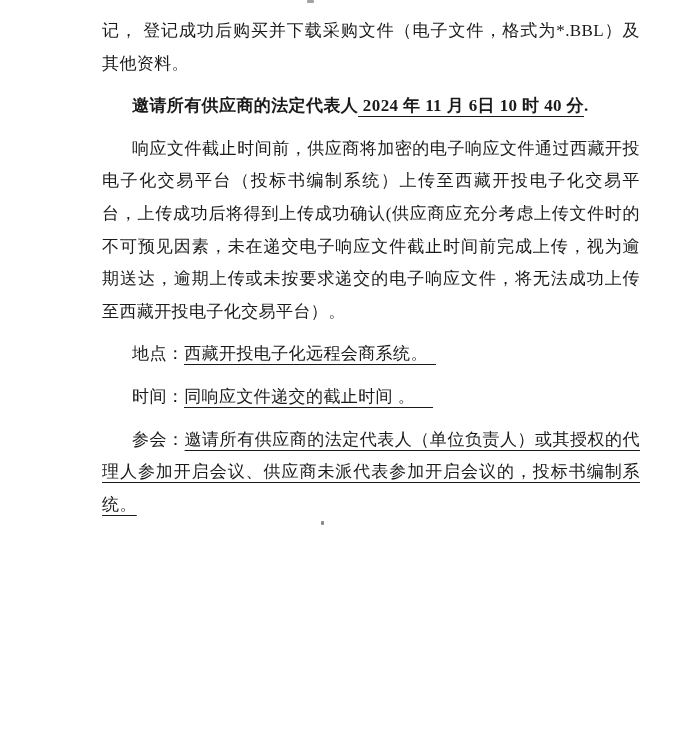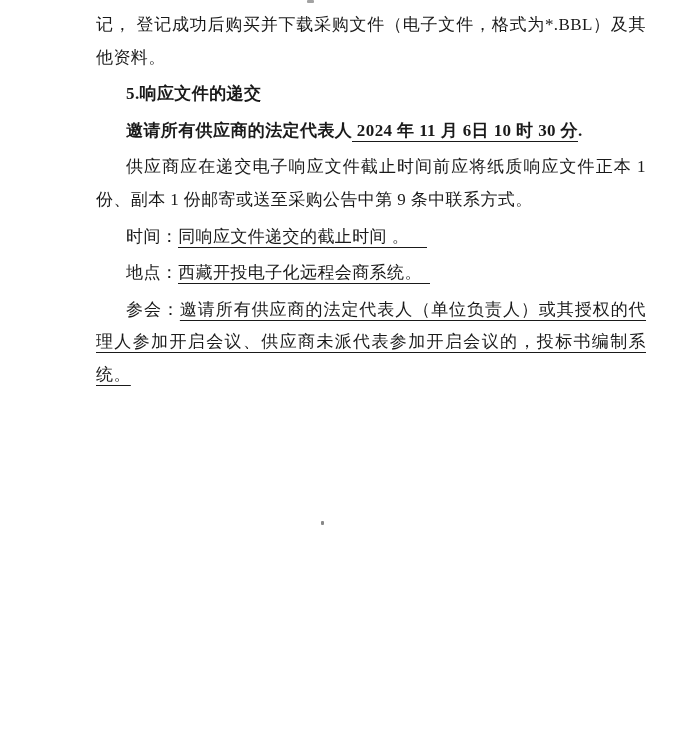--- a/index.html
+++ b/index.html
@@ -16,21 +16,21 @@
     background: #ffffff;
     overflow: hidden;
     font-family: "Liberation Serif", "DejaVu Serif", serif;
     font-size: 17px;
     line-height: 32.6px;
     letter-spacing: 0.4px;
     color: #1a1a1a;
     -webkit-font-smoothing: antialiased;
   }
   p {
-    margin: 4px;
+    margin: 10px;
     text-align: justify;
   }
   .indent {
     text-indent: 30px;
   }
   .bold {
     font-weight: bold;
   }
   
   .u {
@@ -56,31 +56,30 @@
 </head>
 <body>
 
 <div class="page">
 
   <span class="artifact artifact-top"></span>
   <span class="artifact artifact-dot"></span>
 
   <p>记， 登记成功后购买并下载采购文件（电子文件，格式为*.BBL）及其他资料。</p>
 
-  <p class="indent bold">5.响应文件的递交</p>
 
-  <p class="indent bold"><span>邀请所有供应商的法定代表人</span><span class="u"> 2024 年 11 月 6日 10 时 30 分</span><span>.</span></p>
+  <p class="indent bold"><span>邀请所有供应商的法定代表人</span><span class="u"> 2024 年 11 月 6日 10 时 40 分</span><span>.</span></p>
+
+
+  <p class="indent">响应文件截止时间前，供应商将加密的电子响应文件通过西藏开投电子化交易平台（投标书编制系统）上传至西藏开投电子化交易平台，上传成功后将得到上传成功确认(供应商应充分考虑上传文件时的不可预见因素，未在递交电子响应文件截止时间前完成上传，视为逾期送达，逾期上传或未按要求递交的电子响应文件，将无法成功上传至西藏开投电子化交易平台）。</p>
 
 
 
 
-  <p class="indent">供应商应在递交电子响应文件截止时间前应将纸质响应文件正本 1 份、副本 1 份邮寄或送至采购公告中第 9 条中联系方式。</p>
 
-
+  <p class="indent"><span>地点：</span><span class="u u-tail-sm">西藏开投电子化远程会商系统。</span></p>
 
   <p class="indent"><span>时间：</span><span class="u u-tail-lg">同响应文件递交的截止时间 。</span></p>
-
-  <p class="indent"><span>地点：</span><span class="u u-tail-sm">西藏开投电子化远程会商系统。</span></p>
 
   <p class="indent"><span>参会：</span><span class="u-wrap">邀请所有供应商的法定代表人（单位负责人）或其授权的代理人参加开启会议、供应商未派代表参加开启会议的，投标书编制系统。</span></p>
 
 
 </div>
 
 </body></html>

